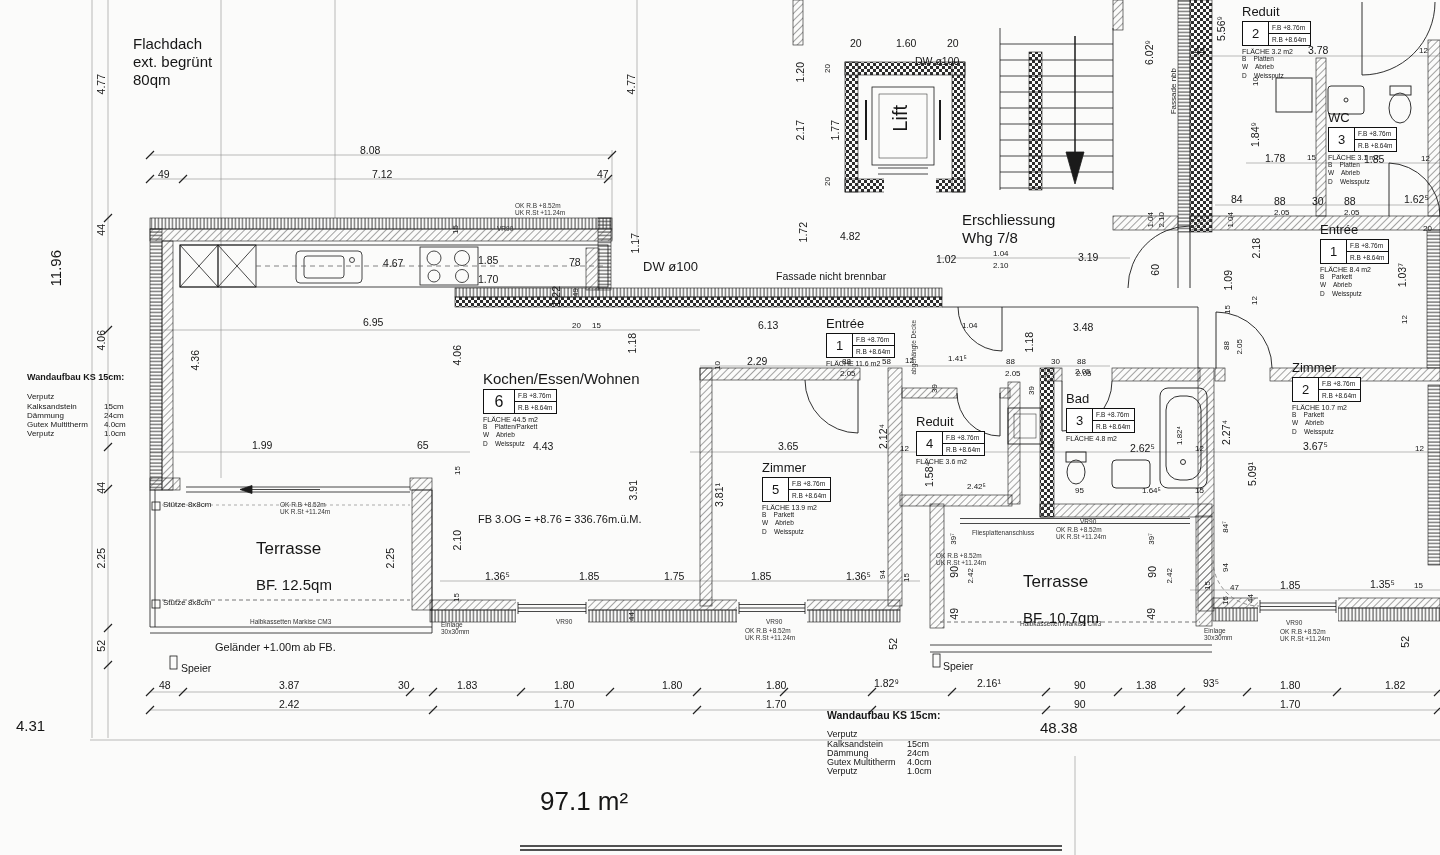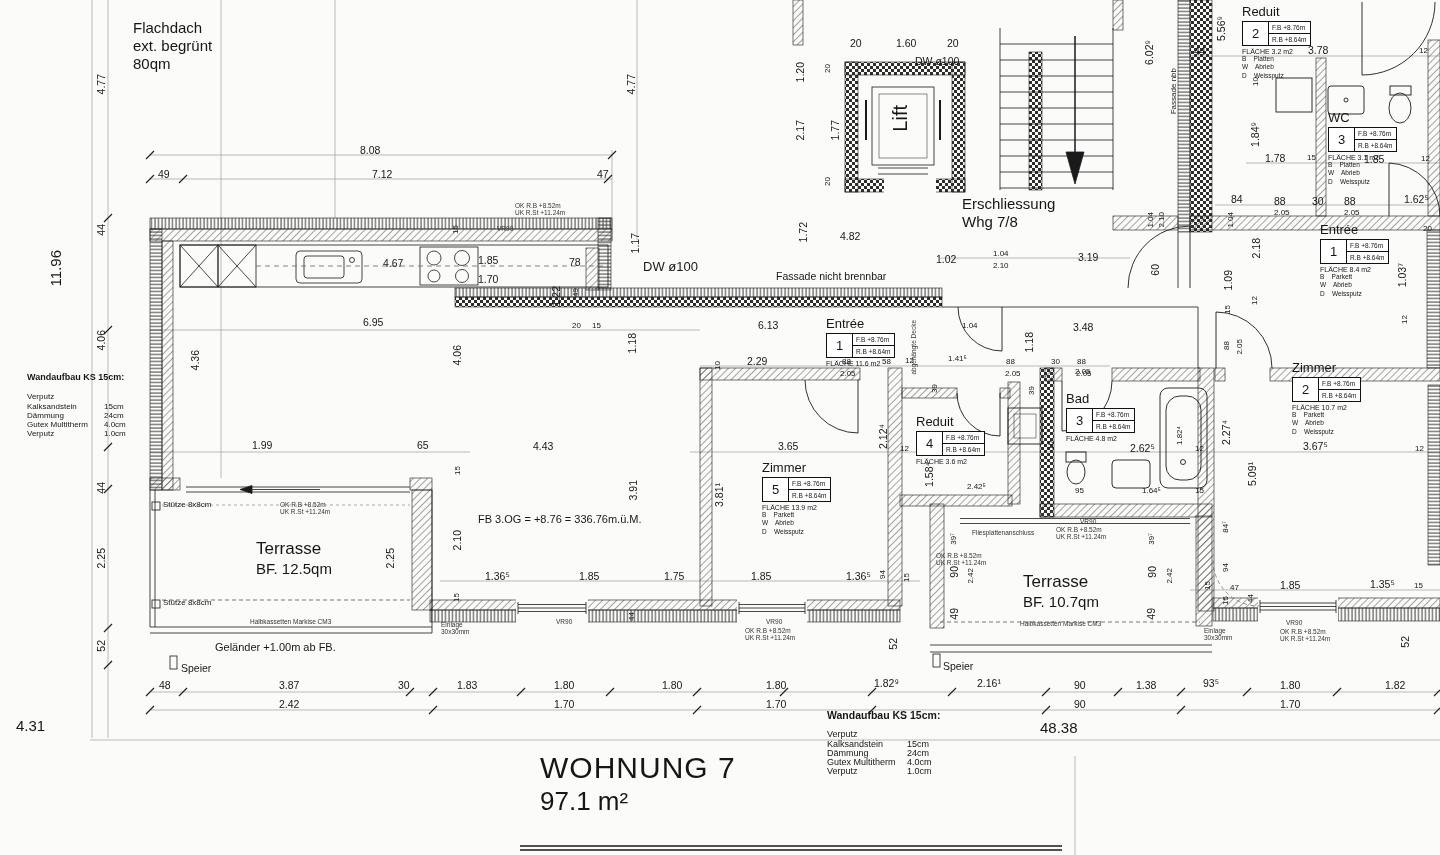--- a/index.html
+++ b/index.html
@@ -8,21 +8,21 @@
   #drawing{position:absolute;left:0;top:0;}
   .lbl{position:absolute;line-height:1.05;white-space:nowrap;}
   .d{font-size:10.5px;}
   .s{font-size:8px;}
   .t{font-size:6.5px;color:#333;}
   .b{font-size:15px;}
   .f9{font-size:9px;}
   .f10{font-size:10.5px;}
   .f11{font-size:11px;}
   .f13{font-size:13px;}
-  .f15{font-size:15px;}
+  .f15{font-size:15px;margin-top:16px;}
   .f17{font-size:17px;}
   .f20{font-size:20px;}
   .t1{font-size:30px;letter-spacing:1px;}
   .t2{font-size:26px;}
   .bold{font-weight:bold;}
   .v{writing-mode:vertical-rl;transform:rotate(180deg);}
   .room{position:absolute;}
   .rname{font-size:15px;margin-bottom:2px;}
   .sm .rname{font-size:13px;}
   .rtag{display:inline-flex;border:1.3px solid #111;background:#fff;}
@@ -292,23 +292,36 @@
 <span class="lbl t" style="left:936px;top:553px">OK R.B  +8.52m</span>
 <span class="lbl t" style="left:936px;top:560px">UK R.St  +11.24m</span>
 <span class="lbl t v" style="left:911px;top:320px">abgehängte Decke</span>
 <span class="lbl t" style="left:972px;top:530px">Fliesplattenanschluss</span>
 
 <span class="lbl f17" style="left:256px;top:540px">Terrasse</span>
 <span class="lbl f15" style="left:256px;top:561px">BF. 12.5qm</span>
 <span class="lbl f17" style="left:1023px;top:573px">Terrasse</span>
 <span class="lbl f15" style="left:1023px;top:594px">BF. 10.7qm</span>
 
-<span class="lbl t1" style="left:540px;top:752px">WOHNUNG 7</span>
 <span class="lbl t2" style="left:540px;top:788px">97.1 m²</span>
 
+<div class="room" style="left:483px;top:370px">
+  <div class="rname">Kochen/Essen/Wohnen</div>
+  <div class="rtag">
+    <div class="rnum">6</div>
+    <div class="rcol">
+          <div class="rcell">F.B  +8.76m</div>
+      <div class="rcell">R.B  +8.64m</div>
+        </div>
+  </div>
+  <div class="rfl">FLÄCHE 44.5 m2</div>
+  <div class="rfin">B    Platten/Parkett</div>
+  <div class="rfin">W    Abrieb</div>
+  <div class="rfin">D    Weissputz</div>
+</div>
 
 <div class="room sm" style="left:826px;top:316px">
   <div class="rname">Entrée</div>
   <div class="rtag">
     <div class="rnum">1</div>
     <div class="rcol">
           <div class="rcell">F.B  +8.76m</div>
       <div class="rcell">R.B  +8.64m</div>
         </div>
   </div>

